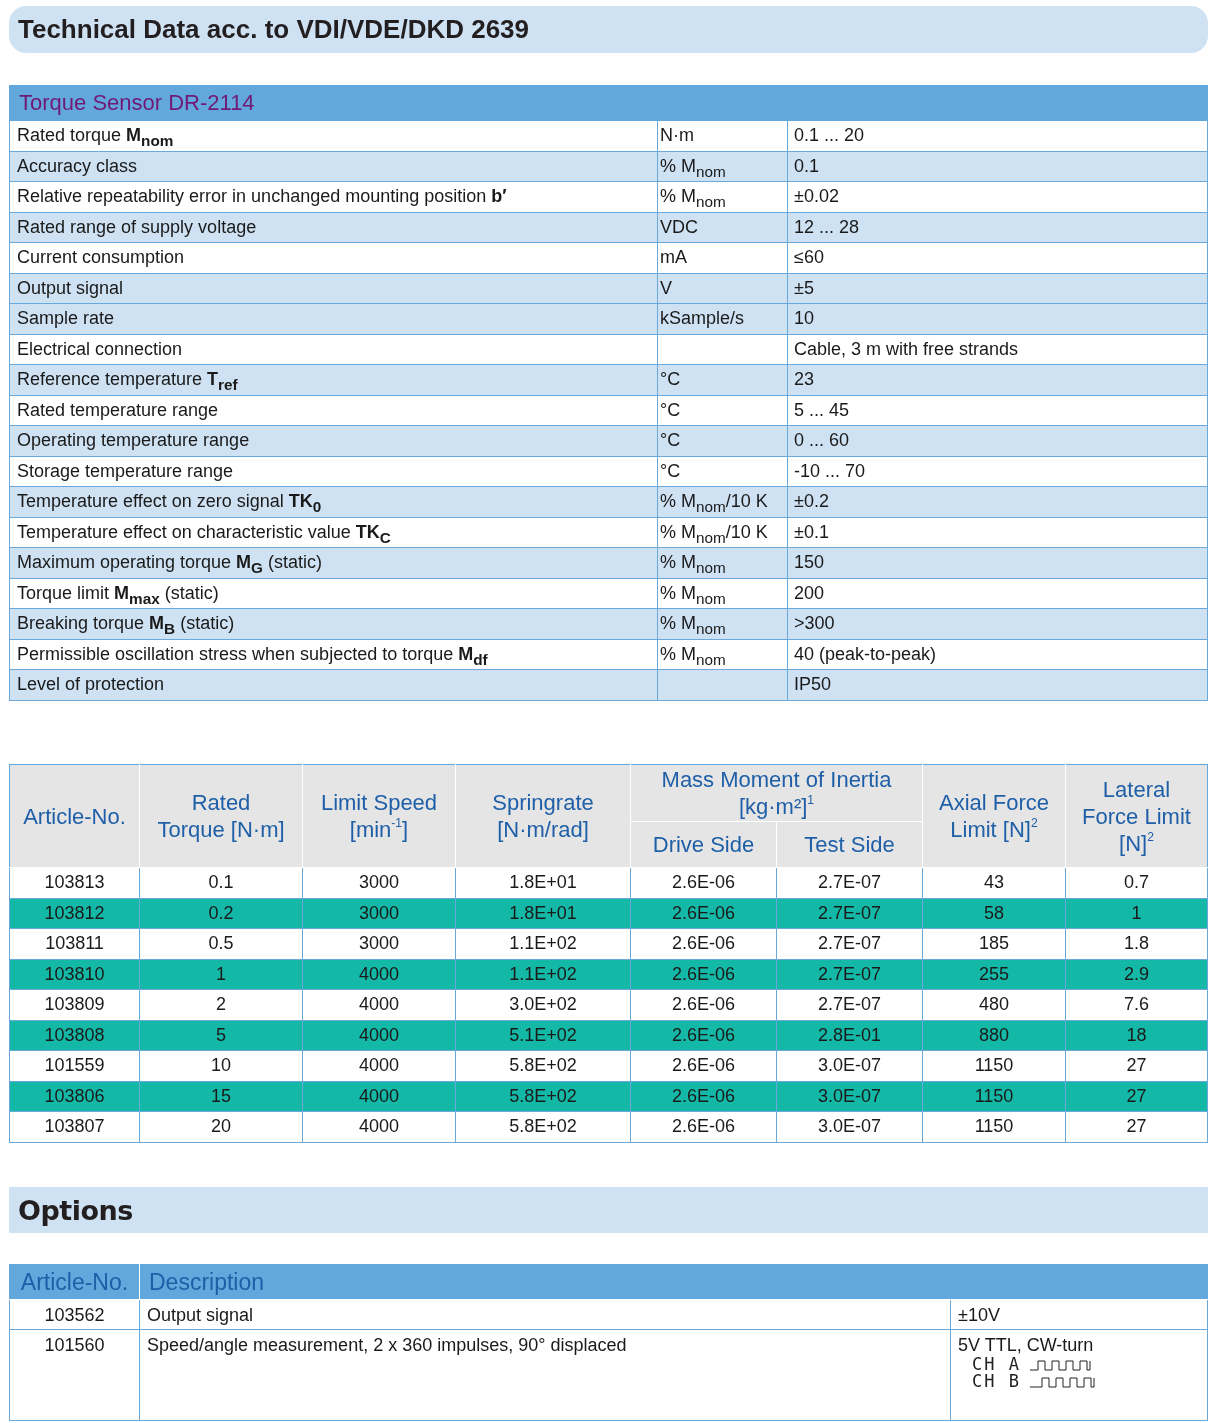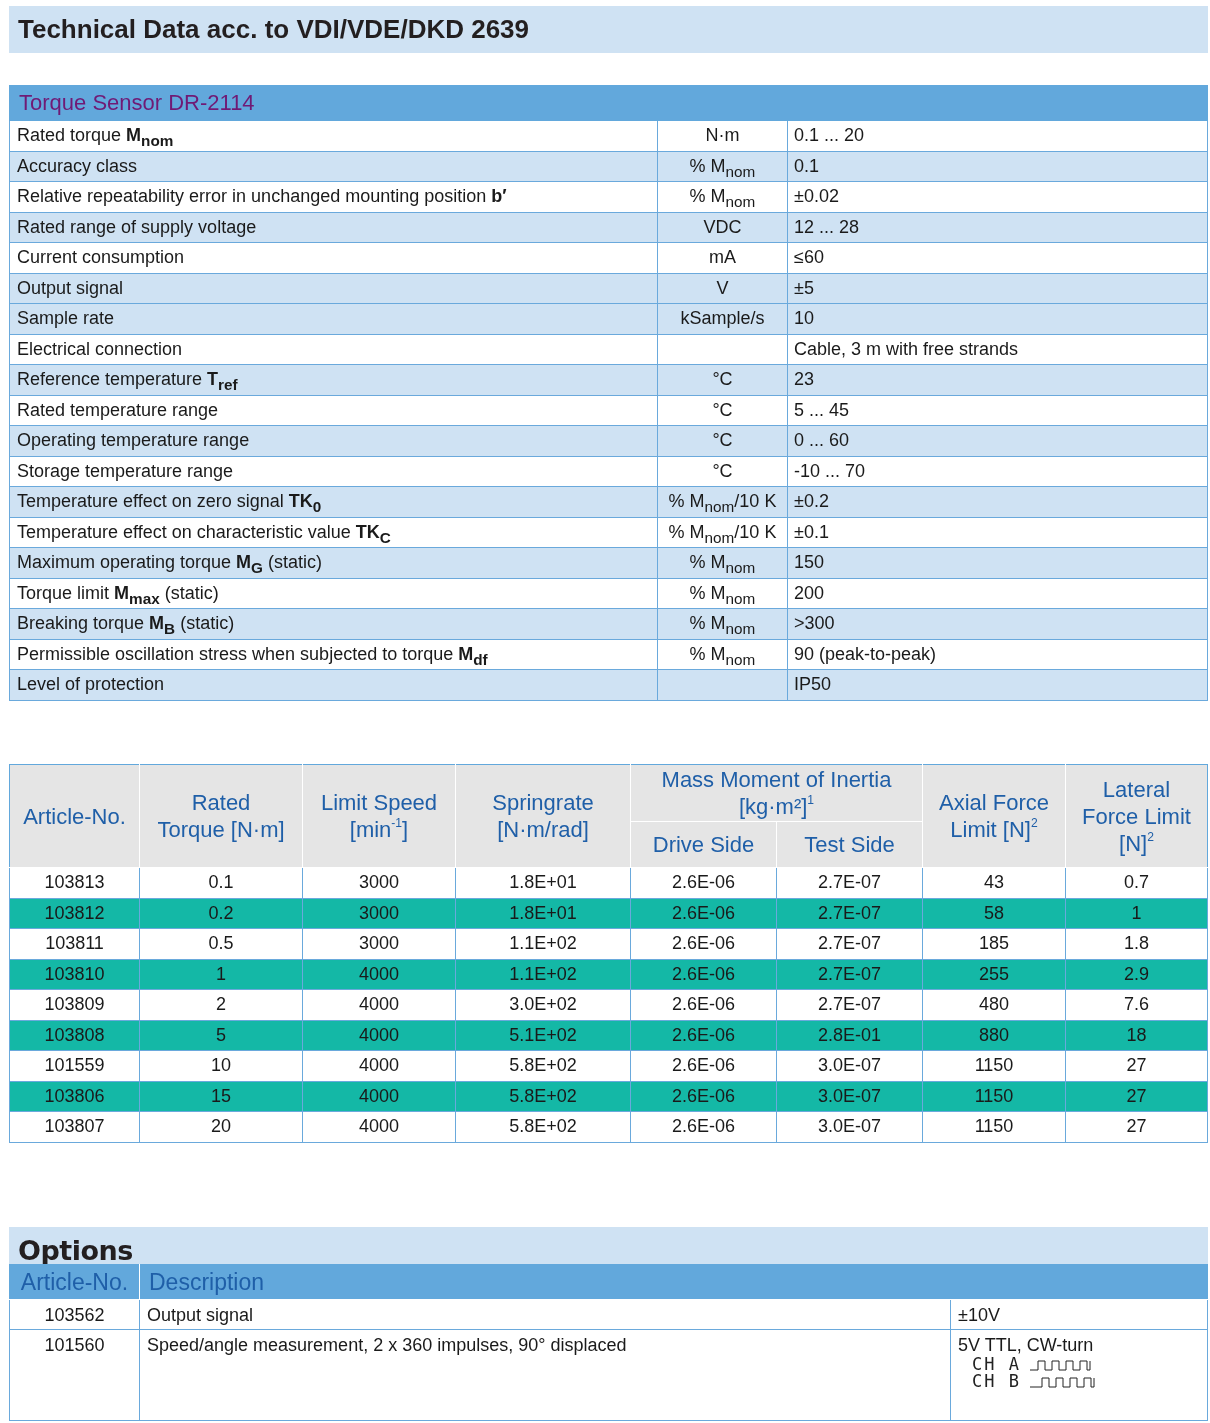--- a/index.html
+++ b/index.html
@@ -1,29 +1,29 @@
 <!DOCTYPE html>
 <html><head>
 <meta charset="utf-8">
 <style>
   * { box-sizing: border-box; margin: 0; padding: 0; }
   body { width: 1210px; height: 1423px; background: #ffffff; font-family: "Liberation Sans", sans-serif; color: #1a1a1a; position: relative; overflow: hidden; }
   .section-title { position: absolute; left: 9px; width: 1199px; background: #cfe2f3; font-weight: bold; color: #231f20; padding-left: 9px; display: flex; align-items: center; }
-  #title1 { top: 6px; height: 47px; font-size: 26px; }
-  #title2 { top: 1187px; height: 46px; font-size: 27px; font-family: "DejaVu Sans", sans-serif; font-weight: bold; letter-spacing: -0.5px; margin-top: 40px; }
+  #title1 { top: 6px; height: 47px; font-size: 26px; border-radius: 17px; }
+  #title2 { top: 1187px; height: 46px; font-size: 27px; font-family: "DejaVu Sans", sans-serif; font-weight: bold; letter-spacing: -0.5px; }
 
   table { border-collapse: collapse; position: absolute; left: 9px; width: 1199px; table-layout: fixed; }
   td, th { border: 1px solid #6aa9dc; }
 
   
   #spec { top: 85px; }
   #spec .hdr td { background: #62a8dc; color: #701a75; font-size: 22px; height: 35px; padding-left: 9px; font-weight: normal; border-color: #62a8dc; }
   #spec td { height: 30.5px; font-size: 18px; padding: 0 7px; white-space: nowrap; }
   #spec tr.alt td { background: #cfe2f3; }
-  #spec td.unit { text-align: center; padding: 0 2px; }
+  #spec td.unit { padding: 0 2px; }
   #spec td.val { padding-left: 6px; }
   .sub { font-size: 0.85em; vertical-align: -0.35em; line-height: 0; }
   b { font-weight: bold; }
 
   
   #articles { top: 764px; }
   #articles th { background: #e5e5e5; color: #1f5fa8; font-weight: normal; font-size: 22px; line-height: 27px; border-color: #ffffff; border-top-color: #62a8dc; }
   #articles th.first { border-left-color: #62a8dc; }
   #articles th.last { border-right-color: #62a8dc; }
   #articles td { text-align: center; font-size: 18px; height: 30.5px; }
@@ -136,21 +136,21 @@
         <td class="val">200</td>
       </tr>
       <tr class="alt">
         <td><span>Breaking torque </span><b>M</b><b class="sub">B</b><span> (static)</span></td>
         <td class="unit"><span>% M</span><span class="sub">nom</span><span></span></td>
         <td class="val">&gt;300</td>
       </tr>
       <tr>
         <td><span>Permissible oscillation stress when subjected to torque </span><b>M</b><b class="sub">df</b><span></span></td>
         <td class="unit"><span>% M</span><span class="sub">nom</span><span></span></td>
-        <td class="val">90 (peak-to-peak)</td>
+        <td class="val">40 (peak-to-peak)</td>
       </tr>
       <tr class="alt">
         <td><span>Level of protection</span><b></b><b class="sub"></b><span></span></td>
         <td class="unit"><span></span><span class="sub"></span><span></span></td>
         <td class="val">IP50</td>
       </tr>
     </tbody>
 </table>
 
 <table id="articles">

